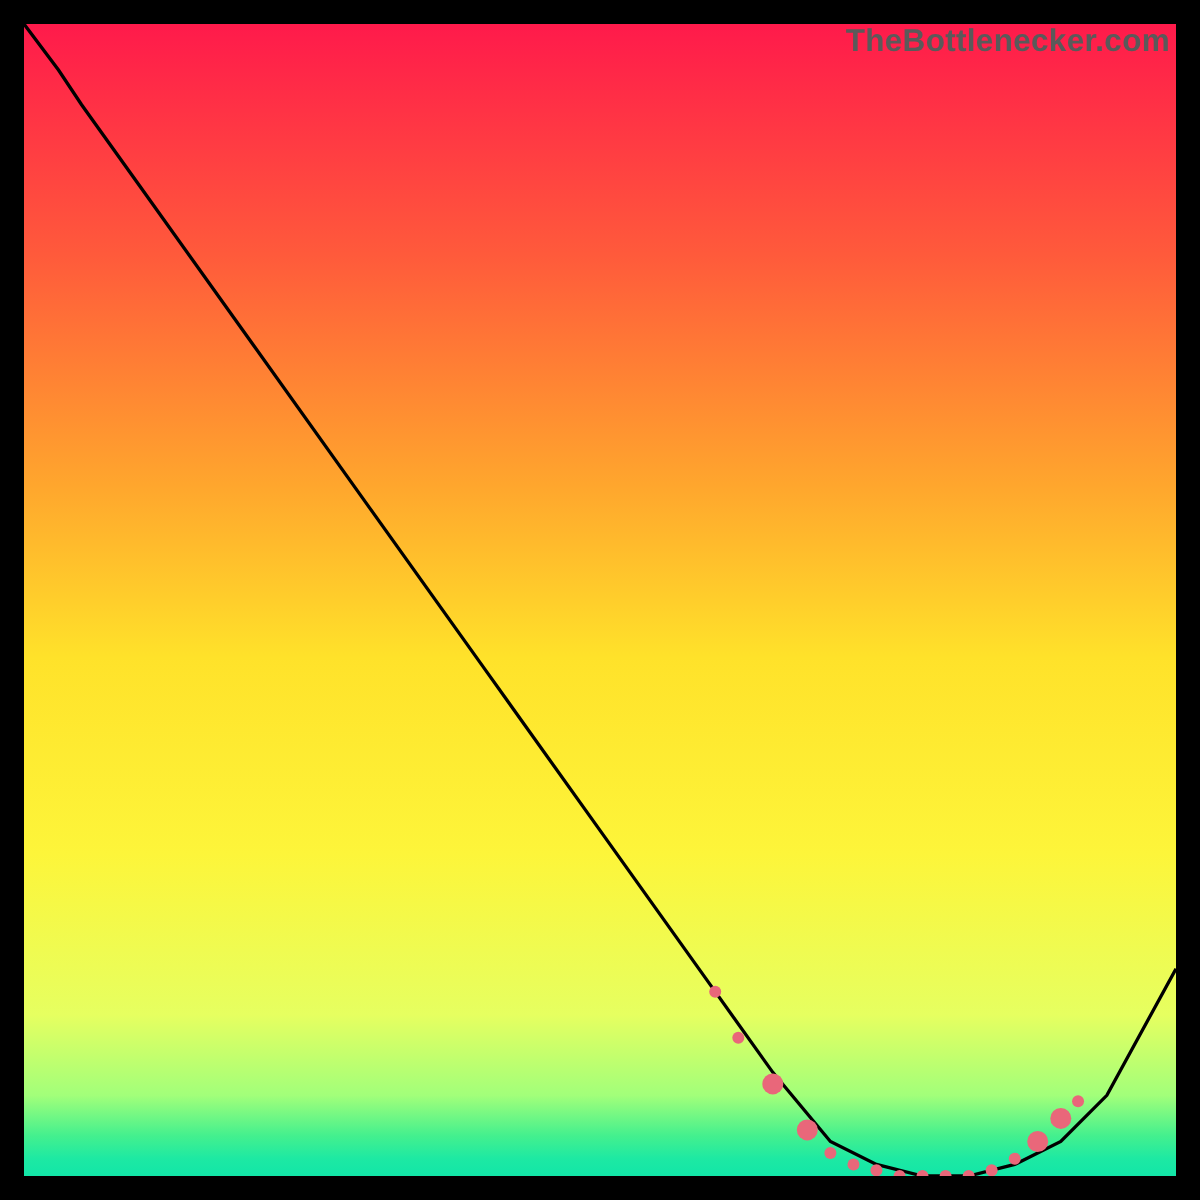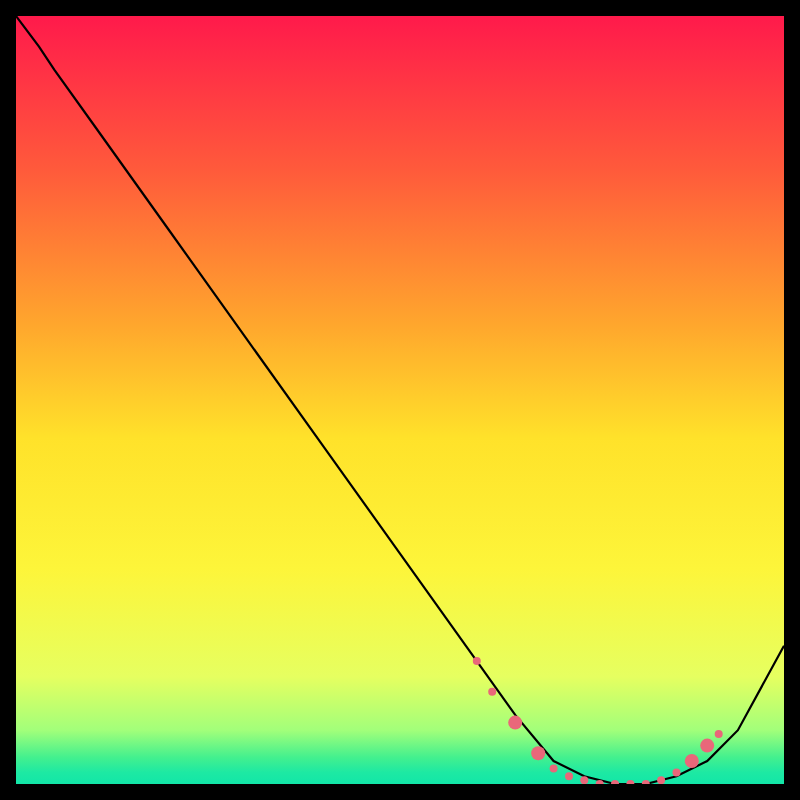--- a/index.html
+++ b/index.html
@@ -34,20 +34,21 @@
     left: 0;
     top: 0;
     width: 768px;
     height: 768px;
   }
 </style>
 </head>
 <body>
 
 <div class="frame">
+  <div class="watermark">TheBottlenecker.com</div>
 
   <svg class="plot" viewBox="0 0 768 768" preserveAspectRatio="none">
     <defs>
       <linearGradient id="bg-grad" x1="0" y1="0" x2="0" y2="1">
           <stop offset="0%" stop-color="#ff1a4b"></stop>
           <stop offset="20%" stop-color="#ff5a3b"></stop>
           <stop offset="40%" stop-color="#ffa62d"></stop>
           <stop offset="55.00000000000001%" stop-color="#ffe22a"></stop>
           <stop offset="72%" stop-color="#fdf53a"></stop>
           <stop offset="86%" stop-color="#e6ff60"></stop>

